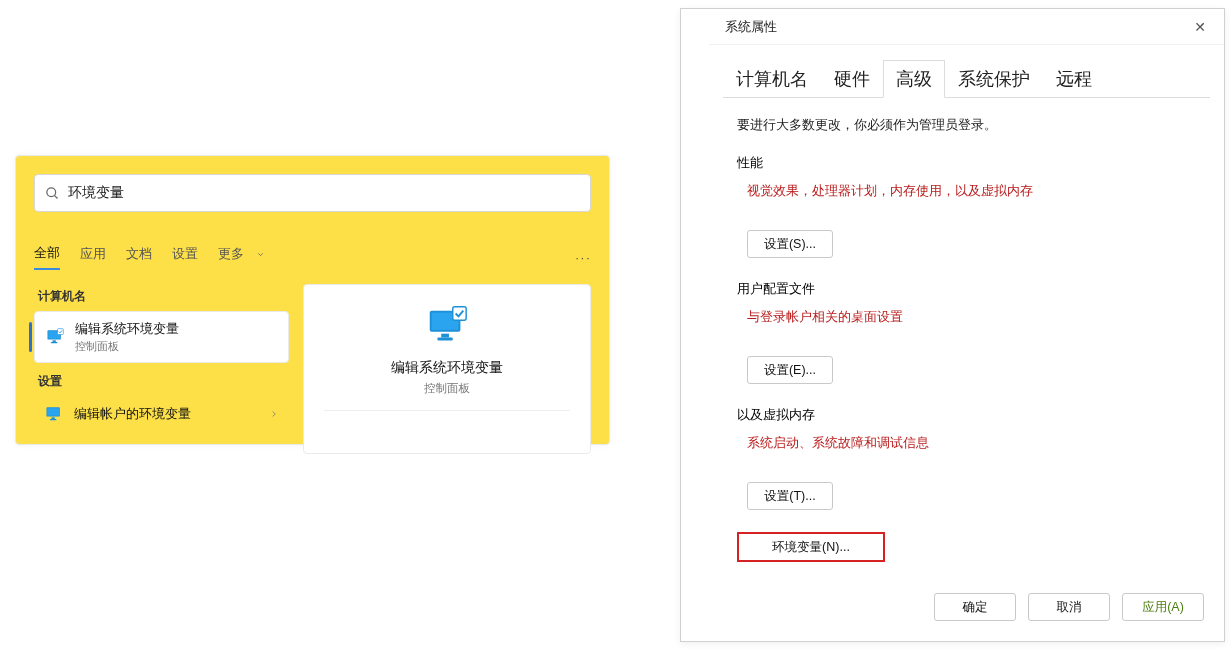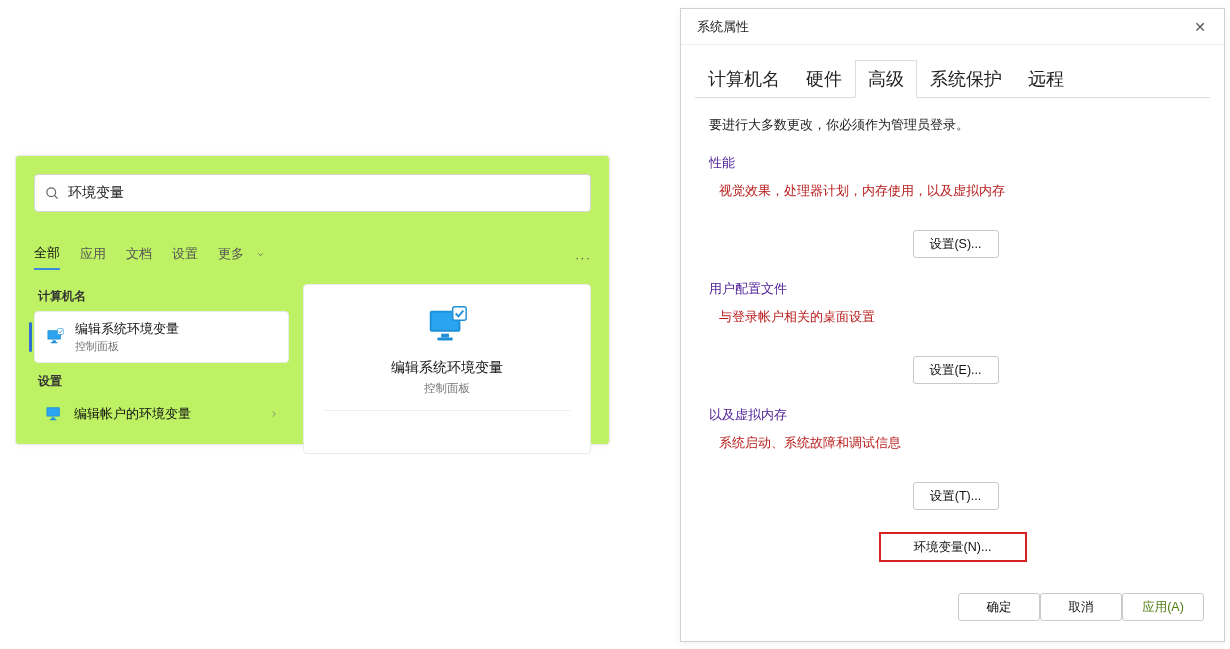--- a/index.html
+++ b/index.html
@@ -5,21 +5,21 @@
   * { box-sizing: border-box; margin: 0; padding: 0; font-family: "Segoe UI", "Microsoft YaHei", sans-serif; }
   body { background: #ffffff; width: 1230px; height: 649px; position: relative; overflow: hidden; }
 
   
   .search-panel {
     position: absolute;
     left: 15px;
     top: 155px;
     width: 595px;
     height: 290px;
-    background: #bef264;
+    background: #fde047;
     border: 1px solid #eaeaea;
     border-radius: 4px;
     box-shadow: 0 0 6px rgba(0,0,0,0.05);
     padding: 18px 18px 12px 18px;
   }
   .search-box {
     display: flex;
     align-items: center;
     background: #ffffff;
     border: 1px solid #d6d6d6;
@@ -74,21 +74,21 @@
   
   .dialog {
     position: absolute;
     left: 680px;
     top: 8px;
     width: 545px;
     height: 634px;
     background: #ffffff;
     border: 1px solid #d0d0d0;
     box-shadow: 0 2px 8px rgba(0,0,0,0.06);
-    display: flex; flex-direction: column;
+    display: flex; flex-direction: column; padding-left: 28px;
   }
   .dialog-titlebar {
     display: flex; align-items: center; justify-content: space-between;
     height: 36px; padding: 0 10px 0 16px; font-size: 13px; color: #222;
     border-bottom: 1px solid #f0f0f0;
   }
   .dialog-close { width: 28px; text-align: center; color: #555; cursor: pointer; font-size: 14px; }
 
   .dialog-tabs {
     display: flex; gap: 0; margin: 14px 14px 0 14px;
@@ -100,39 +100,39 @@
   }
   .dialog-tab.active {
     border-color: #dcdcdc; background: #ffffff; border-bottom: 1px solid #ffffff;
     font-weight: 500;
   }
 
   .dialog-body { padding: 18px 28px 0 28px; font-size: 13px; color: #222; flex: 1; }
   .admin-note { margin-bottom: 20px; }
 
   .group { margin-bottom: 22px; }
-  .group-title { margin-bottom: 10px; color: #4c1d95; }
+  .group-title { margin-bottom: 10px; color: #000000; }
   .group-inner {
     padding: 0 4px 0 10px;
   }
   .group-desc { color: #b91c1c; margin-bottom: 30px; }
-  .group-btn-row { display: flex; justify-content: center; }
+  .group-btn-row { display: flex; justify-content: flex-start; }
   .win-button {
     min-width: 86px; height: 28px; padding: 0 14px;
     background: #ffffff; border: 1px solid #c9c9c9; border-radius: 3px;
     font-size: 12.5px; color: #111; cursor: pointer;
     display: inline-flex; align-items: center; justify-content: center;
   }
   .env-btn {
     border: 2px solid #d62222; border-radius: 0;
     min-width: 148px; height: 30px;
   }
 
   .dialog-footer {
-    display: flex; justify-content: flex-end; 
+    display: flex; justify-content: flex-end; gap: 12px;
     padding: 16px 20px 20px 20px; align-items: center;
   }
   .win-button.disabled { color: #4d7c0f; cursor: default; text-align: center; }
   .footer-ok, .footer-cancel, .footer-apply { min-width: 82px; }
 </style>
 </head>
 <body>
 
 <div class="search-panel">
   <div class="search-box">

